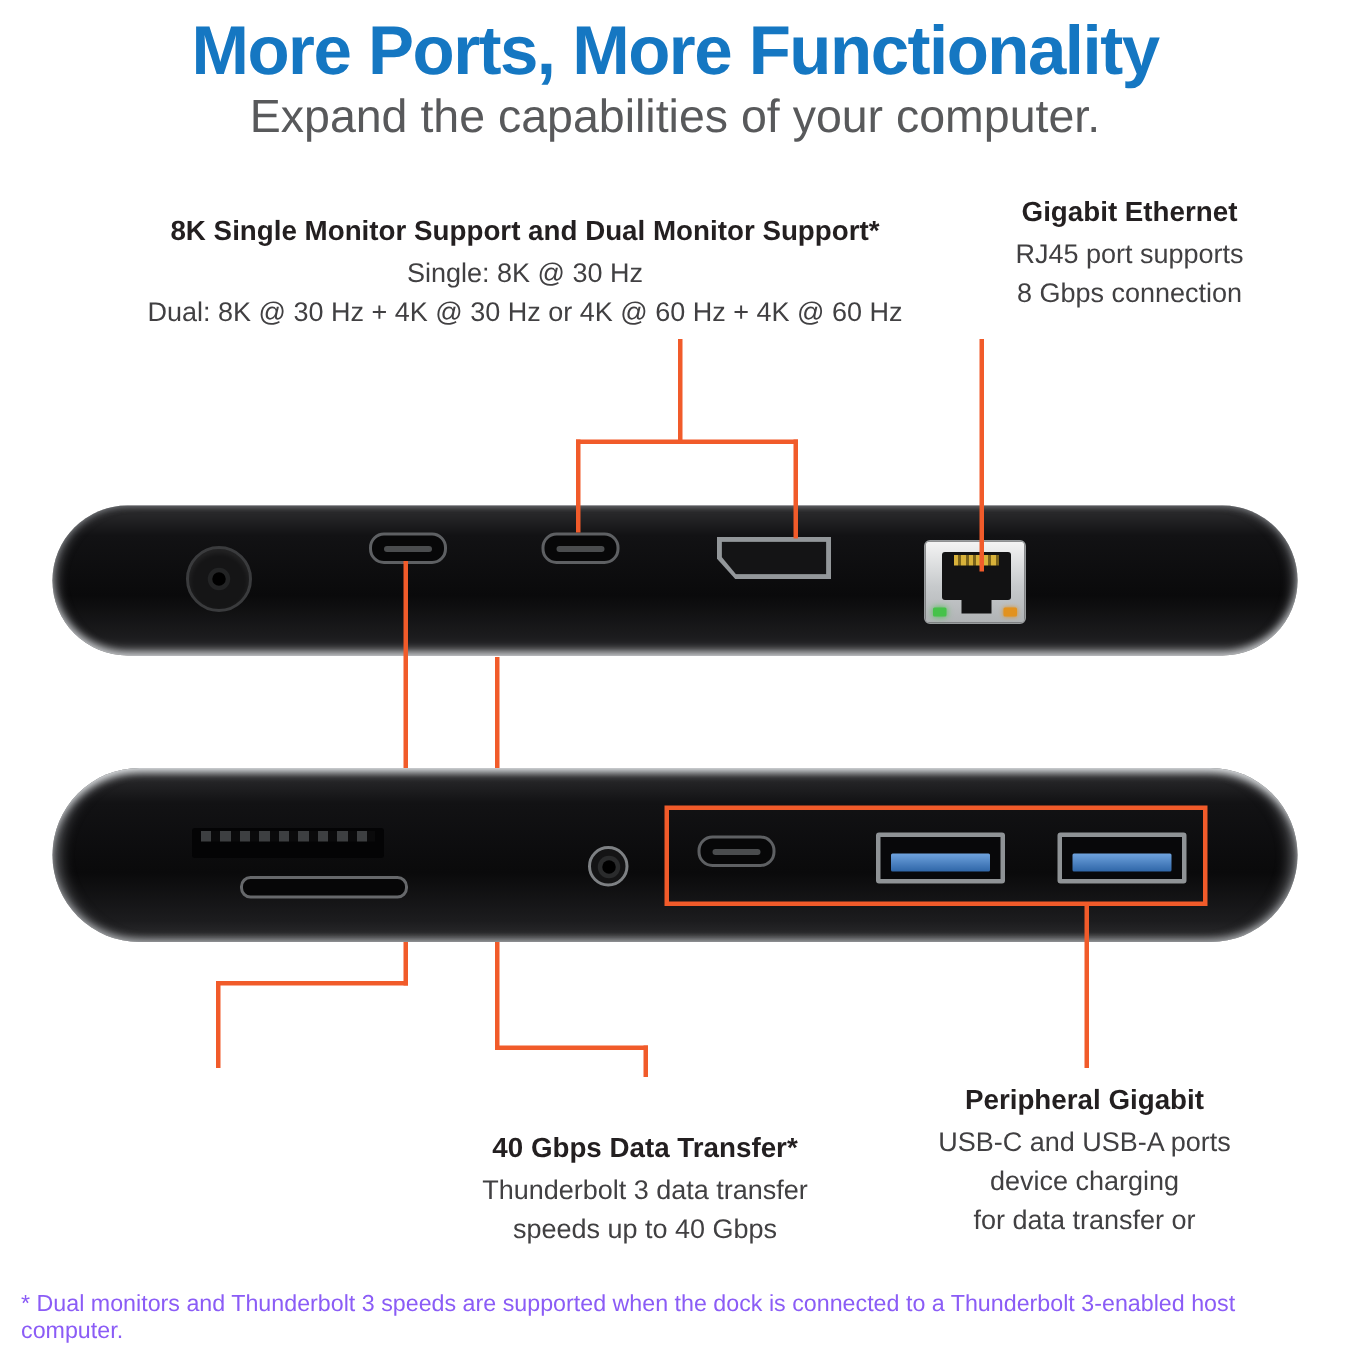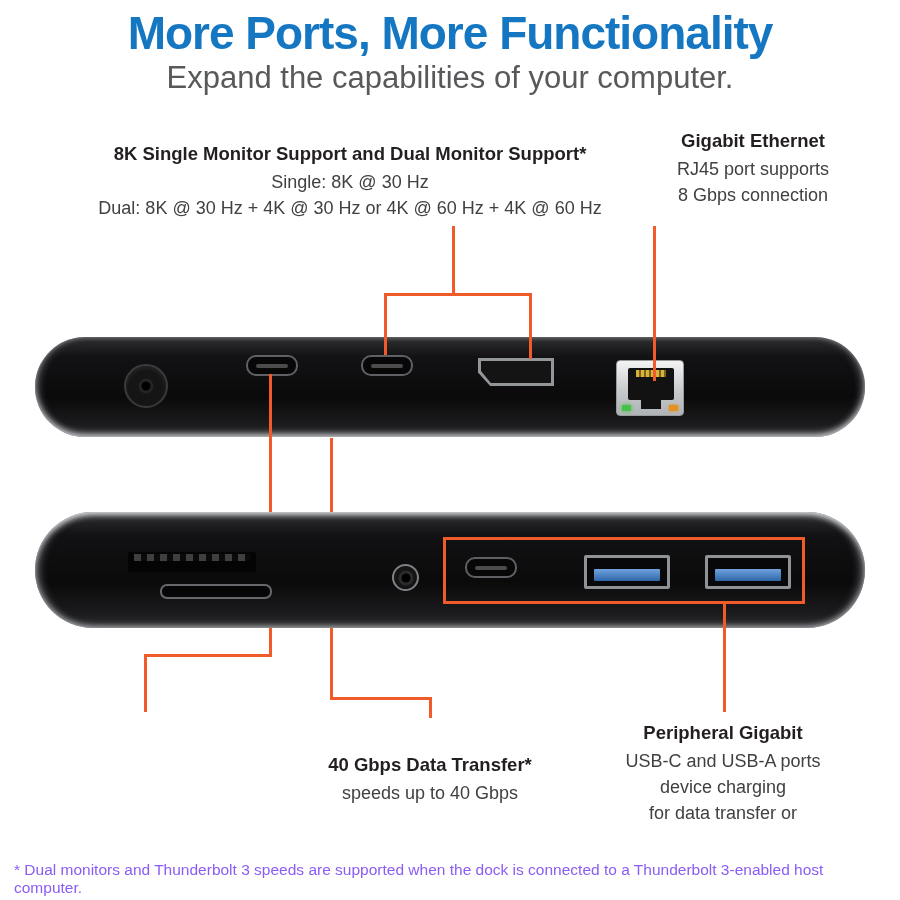--- a/index.html
+++ b/index.html
@@ -154,20 +154,21 @@
       </div>
     <div class="usba" style="left:670px;top:43px;">
         <i></i>
       </div>
     <div class="highlight-box" style="left:408px;top:25px;width:362px;height:67px;"></div>
   </div>
 
 
   <div class="abs callout" style="left:305px;top:752px;width:250px;">
     <div class="head">40 Gbps Data Transfer*</div>
+    <div>Thunderbolt 3 data transfer</div>
     <div>speeds up to 40 Gbps</div>
   </div>
 
   <div class="abs callout" style="left:603px;top:720px;width:240px;">
     <div class="head">Peripheral Gigabit</div>
     <div>USB-C and USB-A ports</div>
     <div>device charging</div>
     <div>for data transfer or</div>
   </div>
 

